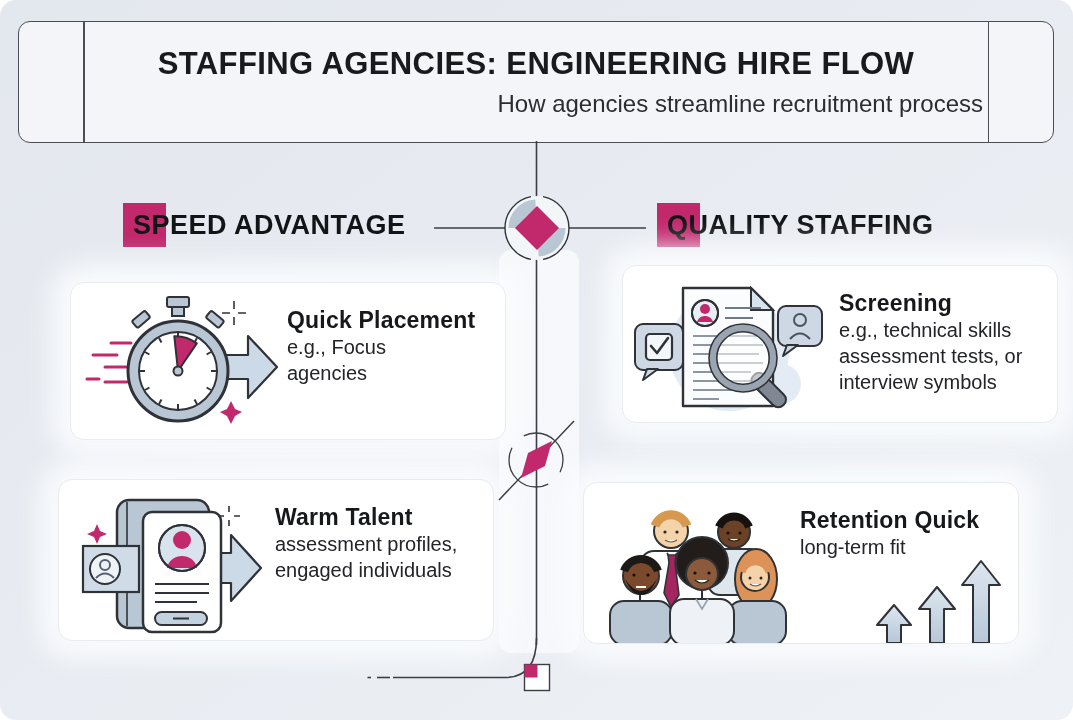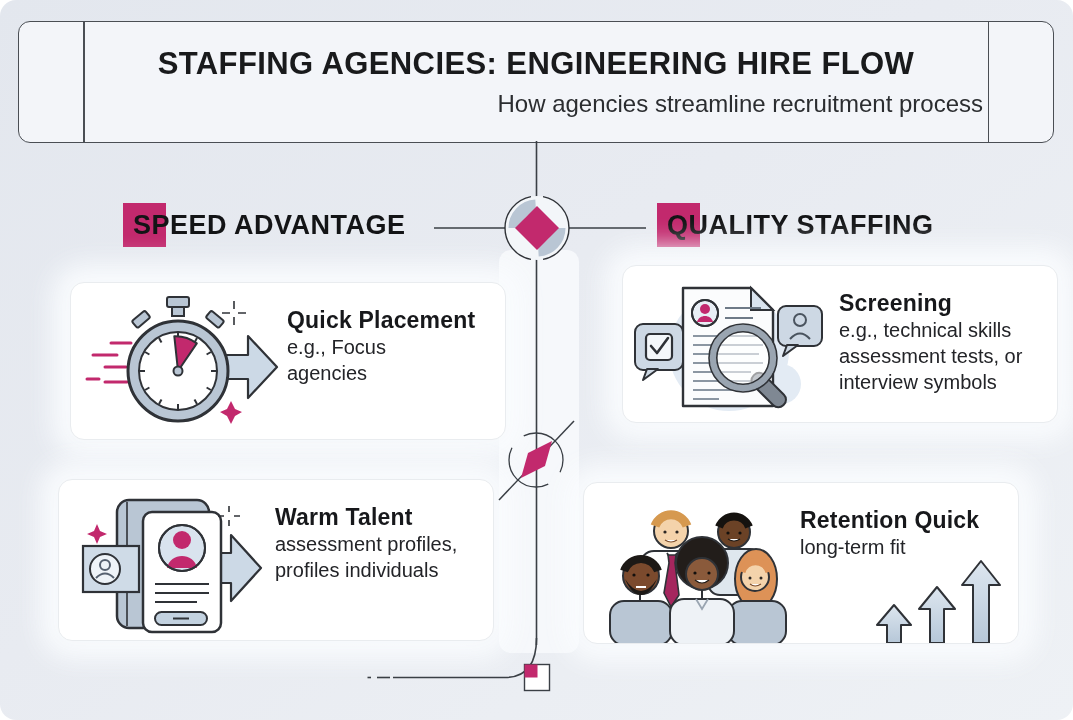--- a/index.html
+++ b/index.html
@@ -147,21 +147,21 @@
       <g stroke="#2f3237" stroke-width="1.6">
         <line x1="170" y1="26" x2="170" y2="32"></line>
           <line x1="170" y1="40" x2="170" y2="46"></line>
         <line x1="159" y1="36" x2="165" y2="36"></line>
           <line x1="175" y1="36" x2="181" y2="36"></line>
       </g>
     </svg>
     <div class="txt">
       <div class="ttl">Warm Talent</div>
       <div class="ln">assessment profiles,</div>
-      <div class="ln">profiles individuals</div>
+      <div class="ln">engaged individuals</div>
     </div>
   </div>
 
   <div class="card c3">
     <svg class="icon" viewBox="0 0 212 156">
       <circle cx="106" cy="85" r="60" fill="#e3ebf4"></circle>
       <circle cx="158" cy="118" r="20" fill="#e3ebf4"></circle>
       <g>
         <path d="M60 22 H128 L150 44 V140 H60 Z" fill="#fbfcfd" stroke="#2f3237" stroke-width="2.4" stroke-linejoin="round"></path>
         <path d="M128 22 V44 H150 Z" fill="#d9e3ee" stroke="#2f3237" stroke-width="2"></path>

